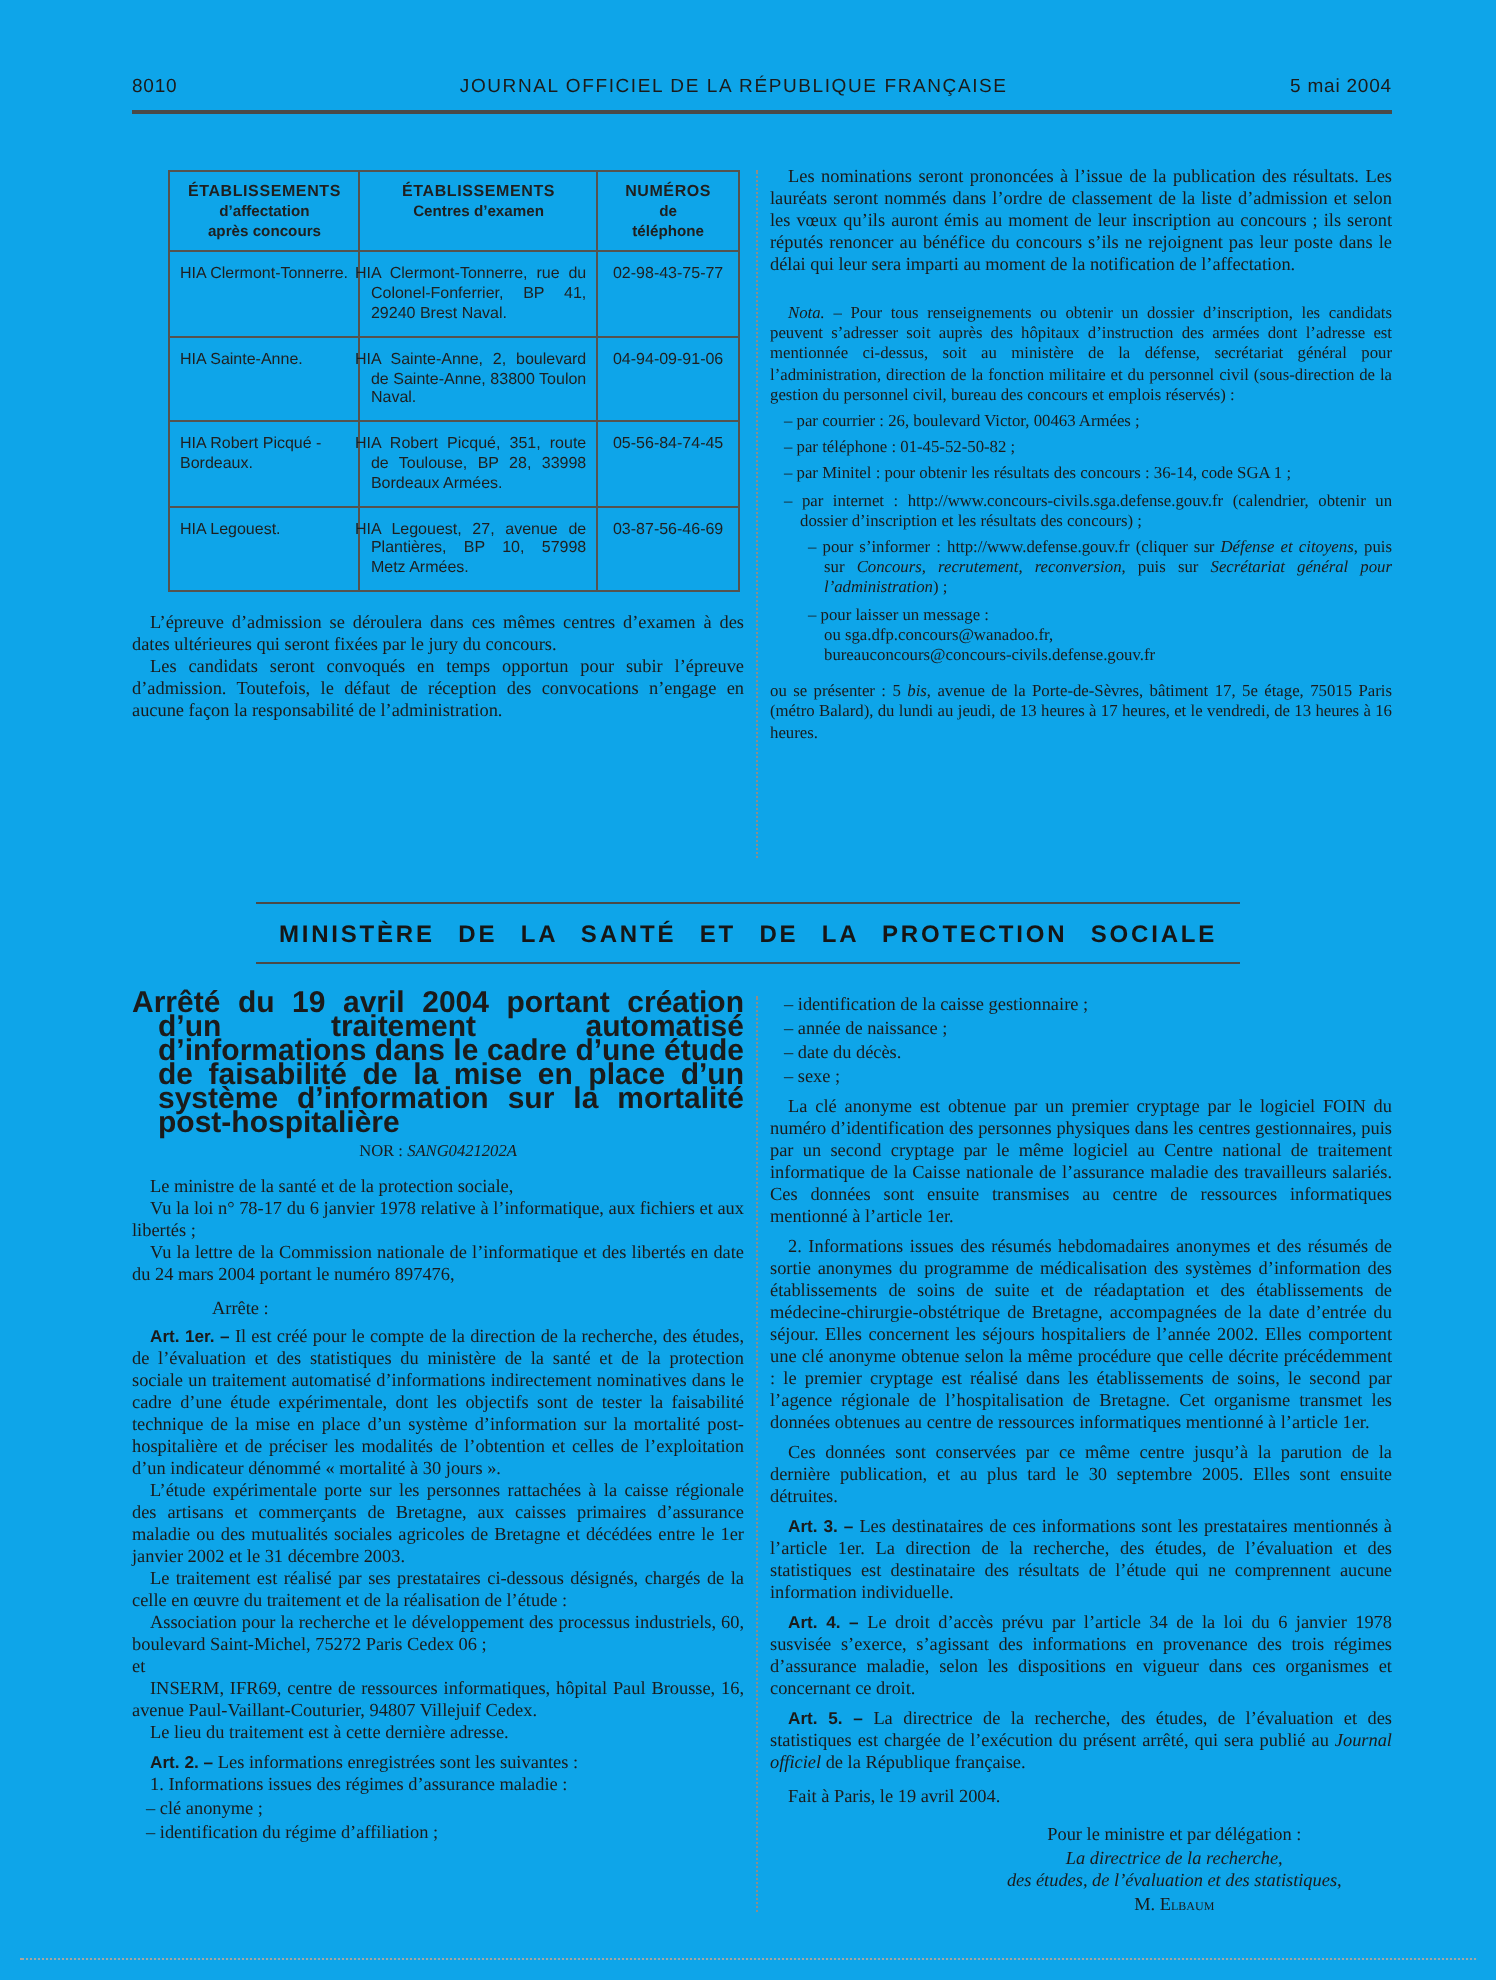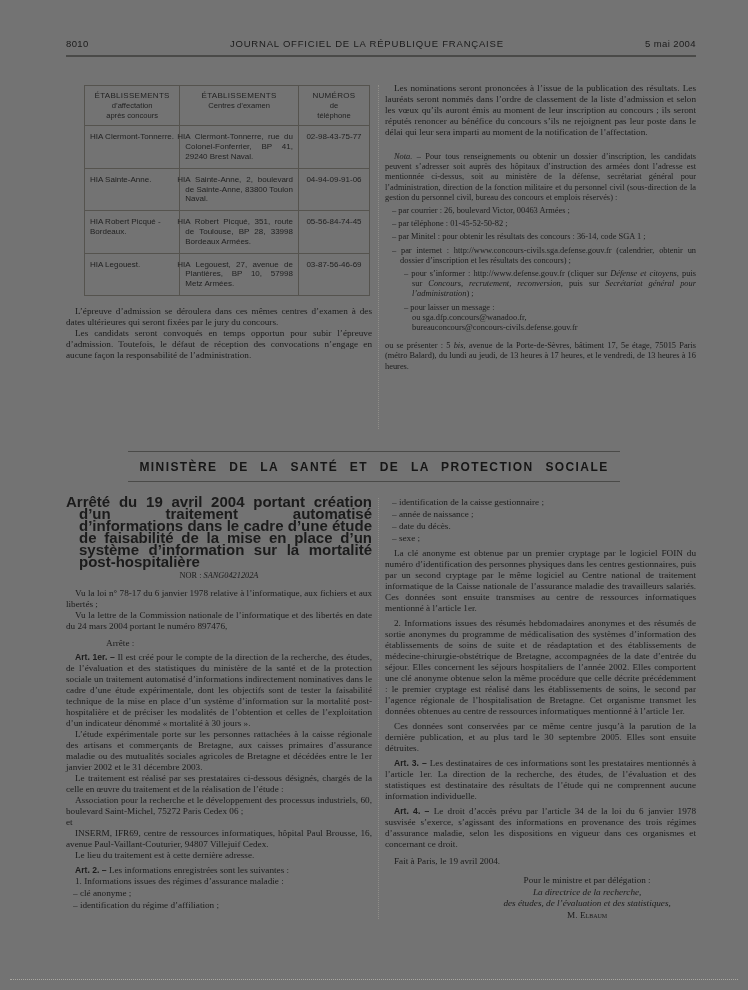--- a/index.html
+++ b/index.html
@@ -1,21 +1,21 @@
 <!DOCTYPE html>
 <html lang="fr"><head>
 <meta charset="utf-8">
 <style>
   html,body{margin:0;padding:0;}
   body{background:#e8e7e3;}
   .page{
     position:relative;
     width:748px;height:990px;
     margin:0 auto;
-    background:#737373;
+    background:#0ea5e9;
     color:#1b1b1b;
     font-family:"Liberation Serif", serif;
     overflow:hidden;
     box-sizing:border-box;
   }
   
   .runhead{
     display:flex;align-items:baseline;justify-content:space-between;
     padding:38px 52px 6px 66px;
     font-family:"Liberation Sans", sans-serif;
@@ -48,21 +48,21 @@
   .sc{font-variant:small-caps;}
   
   .exam-table{
     margin:2px 0 10px 18px;width:286px;
     border-collapse:collapse;
     font-family:"Liberation Sans", sans-serif;
     font-size:8px;line-height:9.8px;
     color:#1f1f1f;
   }
   .exam-table td,.exam-table th{border:1px solid #55534e;vertical-align:top;padding:6px 5px;}
-  .exam-table th{text-align:center;font-weight:normal;padding:5px 3px;}
+  .exam-table th{text-align:center;font-weight:bold;padding:5px 3px;}
   .th-title{display:block;letter-spacing:.3px;}
   .th-sub{display:block;white-space:pre-line;font-size:7.6px;}
   .cell-etab{width:88px;text-align:left;}
   .cell-centre{width:118px;text-align:justify;padding-left:13px;text-indent:-8px;}
   .cell-tel{width:66px;text-align:center;}
   
   .banner{
     width:492px;margin:20px auto 0 auto;
     border-top:1px solid #4a4a48;border-bottom:1px solid #4a4a48;
     padding:8px 0 7px 0;text-align:center;
@@ -176,20 +176,21 @@
   </div>
 
   <div class="cols bottom-section">
     <div class="col-left">
 
       <p class="arrete-title">Arrêté du 19 avril 2004 portant création d’un traitement automatisé d’informations dans le cadre d’une étude de faisabilité de la mise en place d’un système d’information sur la mortalité post-hospitalière</p>
       <p class="nor-line">
         <span>NOR : </span><span class="it">SANG0421202A</span>
       </p>
 
+      <p class="body-p">Le ministre de la santé et de la protection sociale,</p>
       <p class="body-p">Vu la loi n° 78-17 du 6 janvier 1978 relative à l’informatique, aux fichiers et aux libertés ;</p>
       <p class="body-p">Vu la lettre de la Commission nationale de l’informatique et des libertés en date du 24 mars 2004 portant le numéro 897476,</p>
       <p class="arrete-word">Arrête :</p>
 
       <p class="body-p art">
         <span class="artlabel">Art. 1er. – </span><span>Il est créé pour le compte de la direction de la recherche, des études, de l’évaluation et des statistiques du ministère de la santé et de la protection sociale un traitement automatisé d’informations indirectement nominatives dans le cadre d’une étude expérimentale, dont les objectifs sont de tester la faisabilité technique de la mise en place d’un système d’information sur la mortalité post-hospitalière et de préciser les modalités de l’obtention et celles de l’exploitation d’un indicateur dénommé « mortalité à 30 jours ».</span>
       </p>
       <p class="body-p">L’étude expérimentale porte sur les personnes rattachées à la caisse régionale des artisans et commerçants de Bretagne, aux caisses primaires d’assurance maladie ou des mutualités sociales agricoles de Bretagne et décédées entre le 1er janvier 2002 et le 31 décembre 2003.</p>
       <p class="body-p">Le traitement est réalisé par ses prestataires ci-dessous désignés, chargés de la celle en œuvre du traitement et de la réalisation de l’étude :</p>
       <p class="body-p">Association pour la recherche et le développement des processus industriels, 60, boulevard Saint-Michel, 75272 Paris Cedex 06 ;</p>
@@ -216,20 +217,23 @@
       <p class="body-p art">La clé anonyme est obtenue par un premier cryptage par le logiciel FOIN du numéro d’identification des personnes physiques dans les centres gestionnaires, puis par un second cryptage par le même logiciel au Centre national de traitement informatique de la Caisse nationale de l’assurance maladie des travailleurs salariés. Ces données sont ensuite transmises au centre de ressources informatiques mentionné à l’article 1er.</p>
       <p class="body-p art">2. Informations issues des résumés hebdomadaires anonymes et des résumés de sortie anonymes du programme de médicalisation des systèmes d’information des établissements de soins de suite et de réadaptation et des établissements de médecine-chirurgie-obstétrique de Bretagne, accompagnées de la date d’entrée du séjour. Elles concernent les séjours hospitaliers de l’année 2002. Elles comportent une clé anonyme obtenue selon la même procédure que celle décrite précédemment : le premier cryptage est réalisé dans les établissements de soins, le second par l’agence régionale de l’hospitalisation de Bretagne. Cet organisme transmet les données obtenues au centre de ressources informatiques mentionné à l’article 1er.</p>
       <p class="body-p art">Ces données sont conservées par ce même centre jusqu’à la parution de la dernière publication, et au plus tard le 30 septembre 2005. Elles sont ensuite détruites.</p>
 
       <p class="body-p art">
         <span class="artlabel">Art. 3. – </span><span>Les destinataires de ces informations sont les prestataires mentionnés à l’article 1er. La direction de la recherche, des études, de l’évaluation et des statistiques est destinataire des résultats de l’étude qui ne comprennent aucune information individuelle.</span>
       </p>
       <p class="body-p art">
         <span class="artlabel">Art. 4. – </span><span>Le droit d’accès prévu par l’article 34 de la loi du 6 janvier 1978 susvisée s’exerce, s’agissant des informations en provenance des trois régimes d’assurance maladie, selon les dispositions en vigueur dans ces organismes et concernant ce droit.</span>
       </p>
+      <p class="body-p art">
+        <span class="artlabel">Art. 5. – </span><span>La directrice de la recherche, des études, de l’évaluation et des statistiques est chargée de l’exécution du présent arrêté, qui sera publié au </span><span class="it">Journal officiel</span><span> de la République française.</span>
+      </p>
 
       <p class="body-p dated">Fait à Paris, le 19 avril 2004.</p>
 
       <div class="sig-block">
         <p>Pour le ministre et par délégation :</p>
         <p class="it">La directrice de la recherche,</p>
         <p class="it">des études, de l’évaluation et des statistiques,</p>
         <p><span>M. </span><span class="sc">Elbaum</span></p>
       </div>
     </div>

